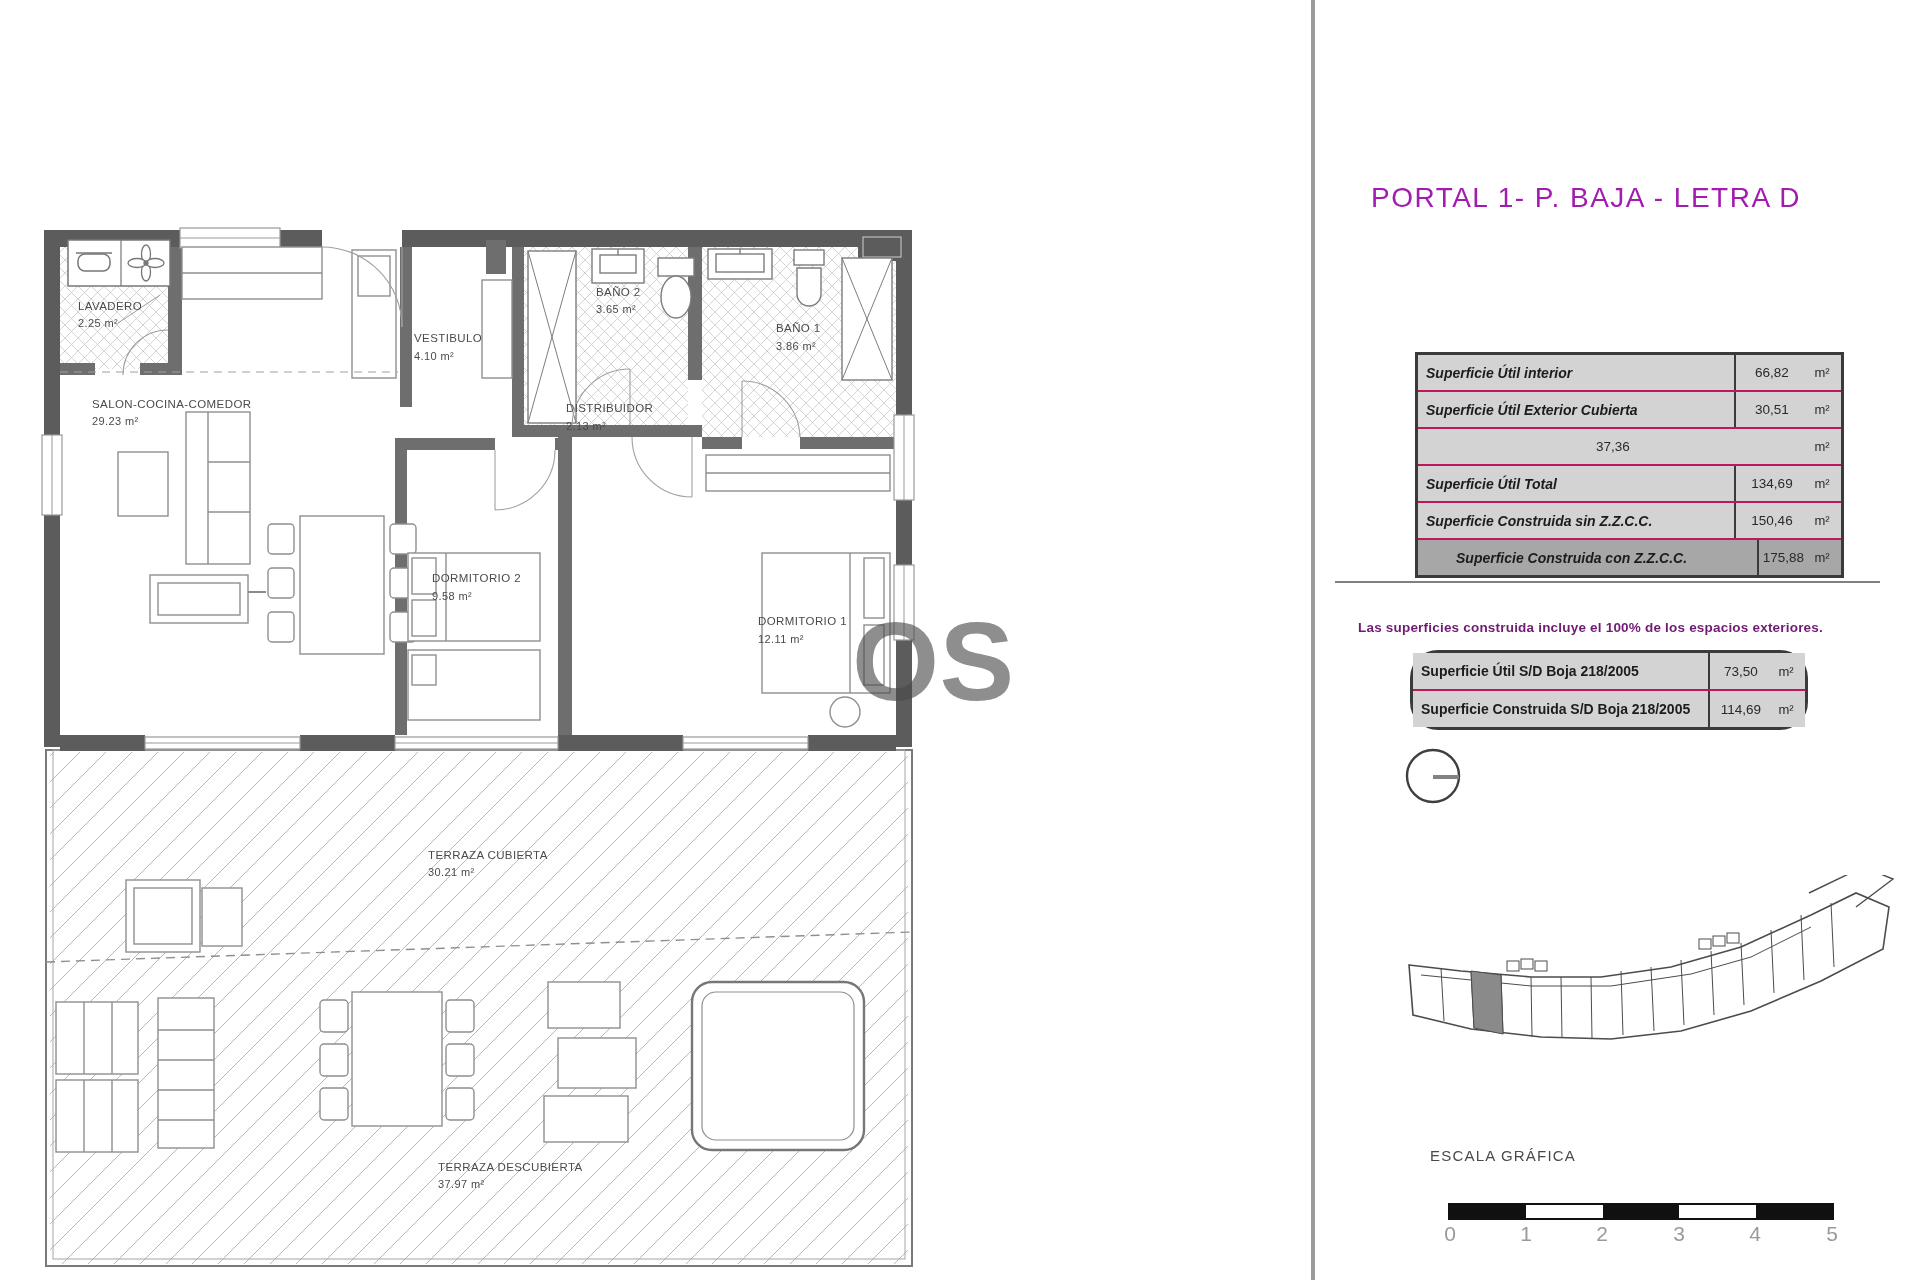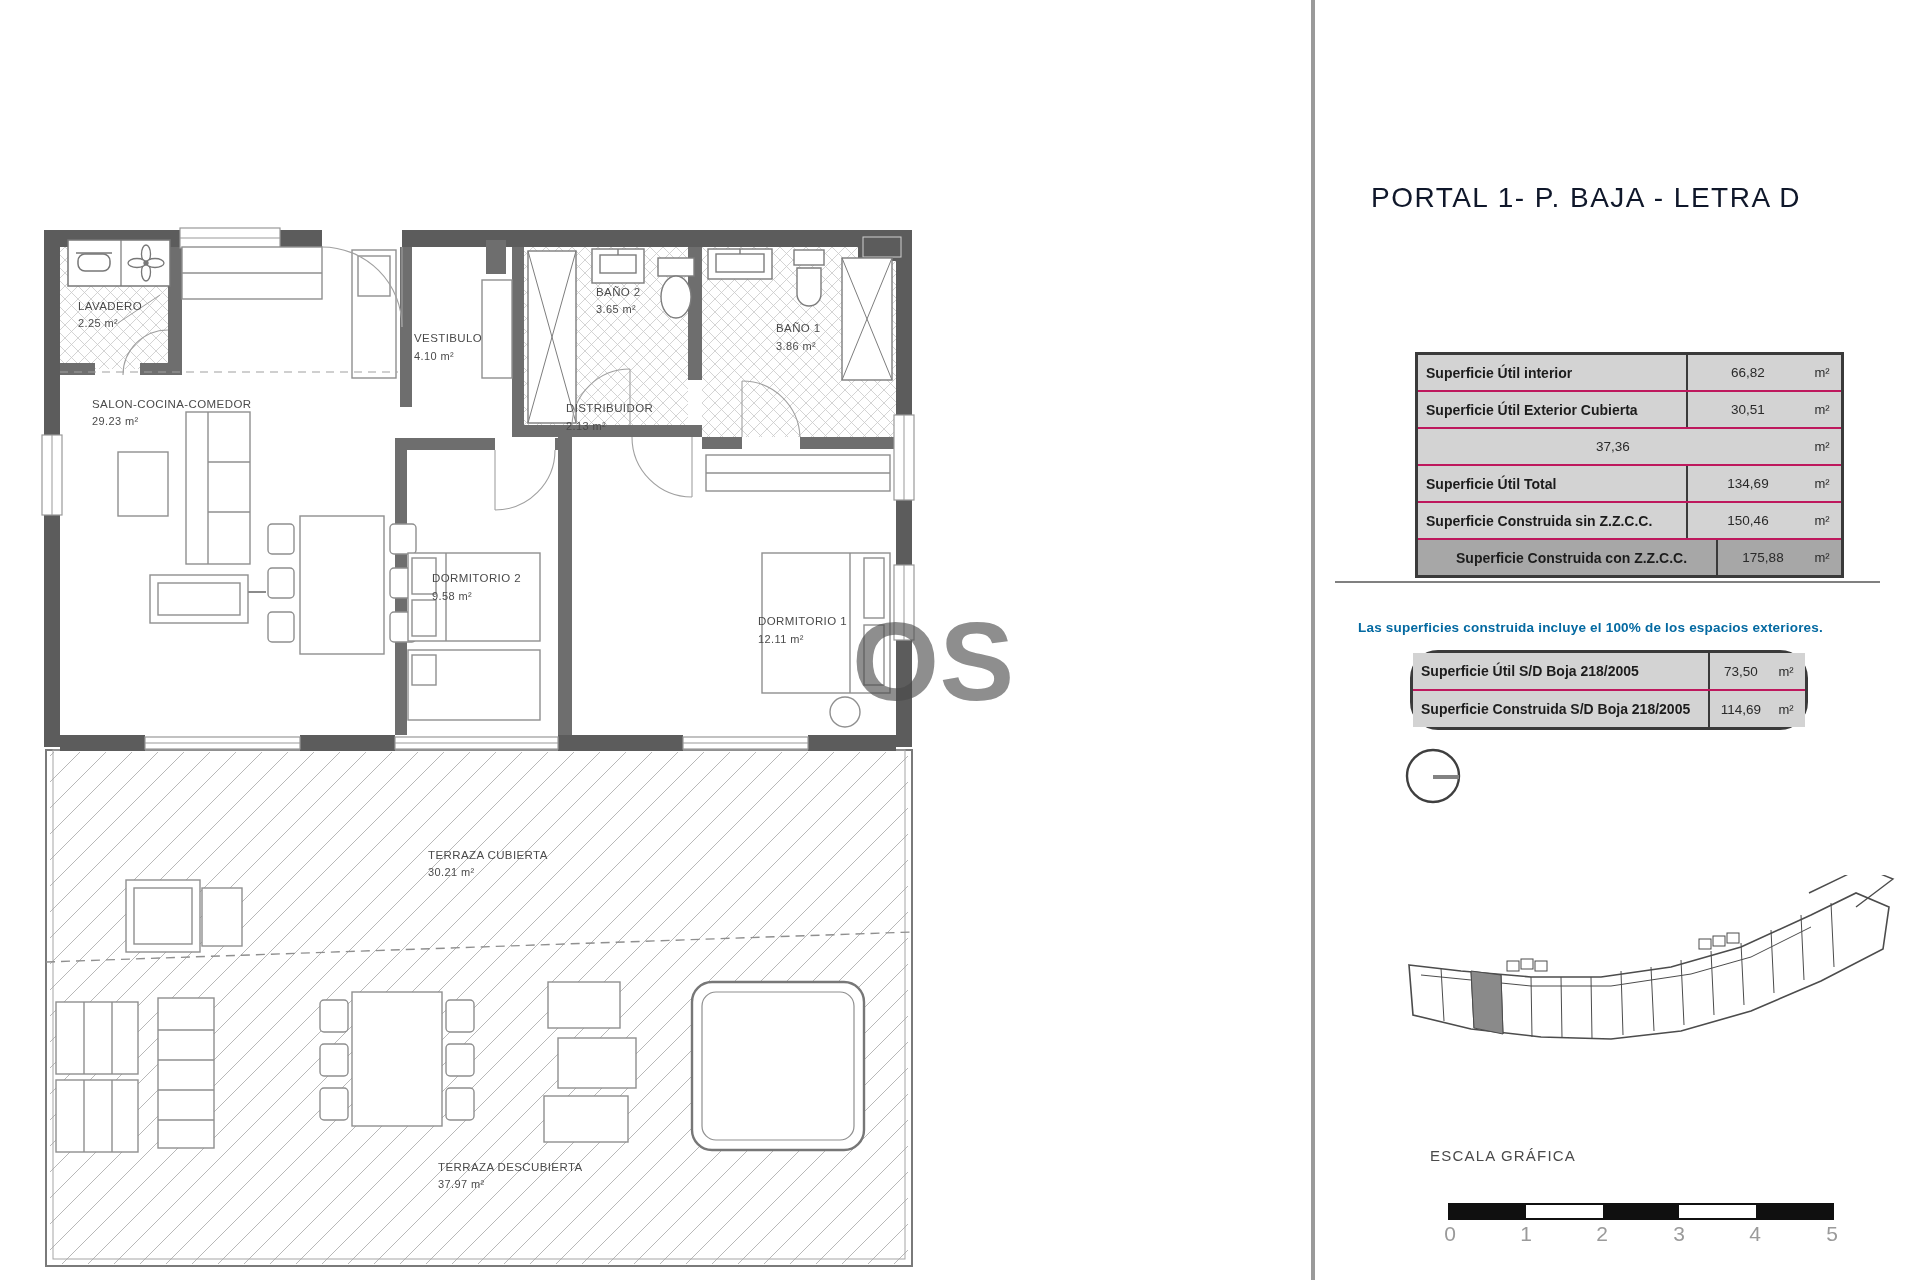--- a/index.html
+++ b/index.html
@@ -12,39 +12,39 @@
   .plan-wrap svg text{font-family:"Liberation Sans",sans-serif;fill:#4a4a4a;letter-spacing:.4px;}
   .room-name{font-size:11.5px;}
   .room-area{font-size:11px;}
   .watermark{font-size:112px;fill:#c9c9c9;opacity:.62;font-weight:bold;letter-spacing:2px;}
   
   .divider{position:absolute;left:1311px;top:0;width:4px;height:1280px;background:#9a9a9a;}
   
   .panel{position:absolute;left:1311px;top:0;width:609px;height:1280px;}
   .title{
     position:absolute;left:60px;top:182px;font-size:28px;letter-spacing:1.5px;
-    color:#0f172a;font-weight:400;white-space:nowrap;
+    color:#a21caf;font-weight:400;white-space:nowrap;
   }
   .stable{position:absolute;border:3px solid #3a3a3a;background:#d3d3d3;}
   .stable .trow{display:flex;align-items:center;border-top:2px solid #be185d;background:#d3d3d3;}
   .stable .trow:first-child{border-top:none;}
   .stable .trow.dark{background:#a7a7a7;padding-left:30px;}
   .stable .tlabel{font-weight:bold;font-size:14px;color:#1c1c1c;padding-left:8px;border-right:2px solid #3a3a3a;
     display:flex;align-items:center;height:100%;box-sizing:border-box;}
   .stable .tval{display:flex;align-items:center;flex:1;height:100%;padding:0 6px 0 4px;box-sizing:border-box;}
   .stable .num{flex:1;text-align:center;font-size:13.5px;color:#2a2a2a;}
   .stable .unit{width:26px;text-align:center;margin-left:5px;font-size:13px;color:#2a2a2a;}
   #table1{left:104px;top:352px;width:423px;}
   #table1 .trow{height:35px;}
-  #table1 .tlabel{width:270px;}
+  #table1 .tlabel{width:318px;font-style:italic;}
   #table2{left:99px;top:650px;width:392px;border-radius:28px;}
   #table2 .trow{height:36px;}
   #table2 .tlabel{width:297px;}
   .sep-line{position:absolute;left:24px;top:581px;width:545px;height:2px;background:#808080;}
-  .note{position:absolute;left:47px;top:606px;width:500px;font-size:13.5px;font-weight:bold;color:#0369a1;letter-spacing:.2px;}
+  .note{position:absolute;left:47px;top:606px;width:500px;font-size:13.5px;font-weight:bold;color:#701a75;letter-spacing:.2px;}
   .compass{position:absolute;left:92px;top:746px;}
   .siteplan{position:absolute;left:80px;top:875px;}
   .escala-label{position:absolute;left:119px;top:1147px;font-size:15px;color:#4a4a4a;letter-spacing:1.2px;}
   .scalebar{position:absolute;left:137px;top:1203px;width:382px;height:13px;border:2px solid #101010;display:flex;box-sizing:content-box;background:#fff;}
   .scalebar .seg{flex:1;}
   .seg.b{background:#101010;} .seg.w{background:#fff;}
   .scale-nums{position:absolute;left:137px;top:1222px;width:386px;height:30px;}
   .scale-nums span{position:absolute;transform:translateX(-50%);font-size:21px;color:#9a9a9a;}
 </style>
 </head>

